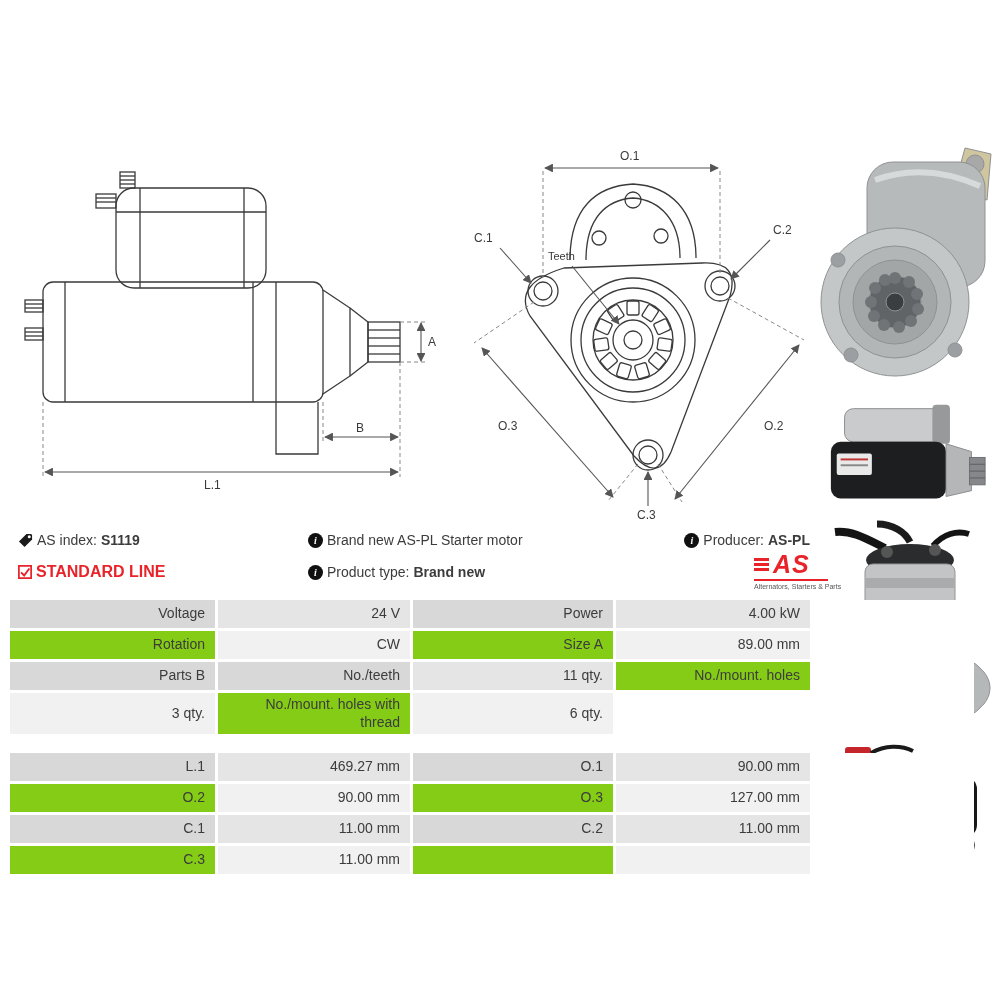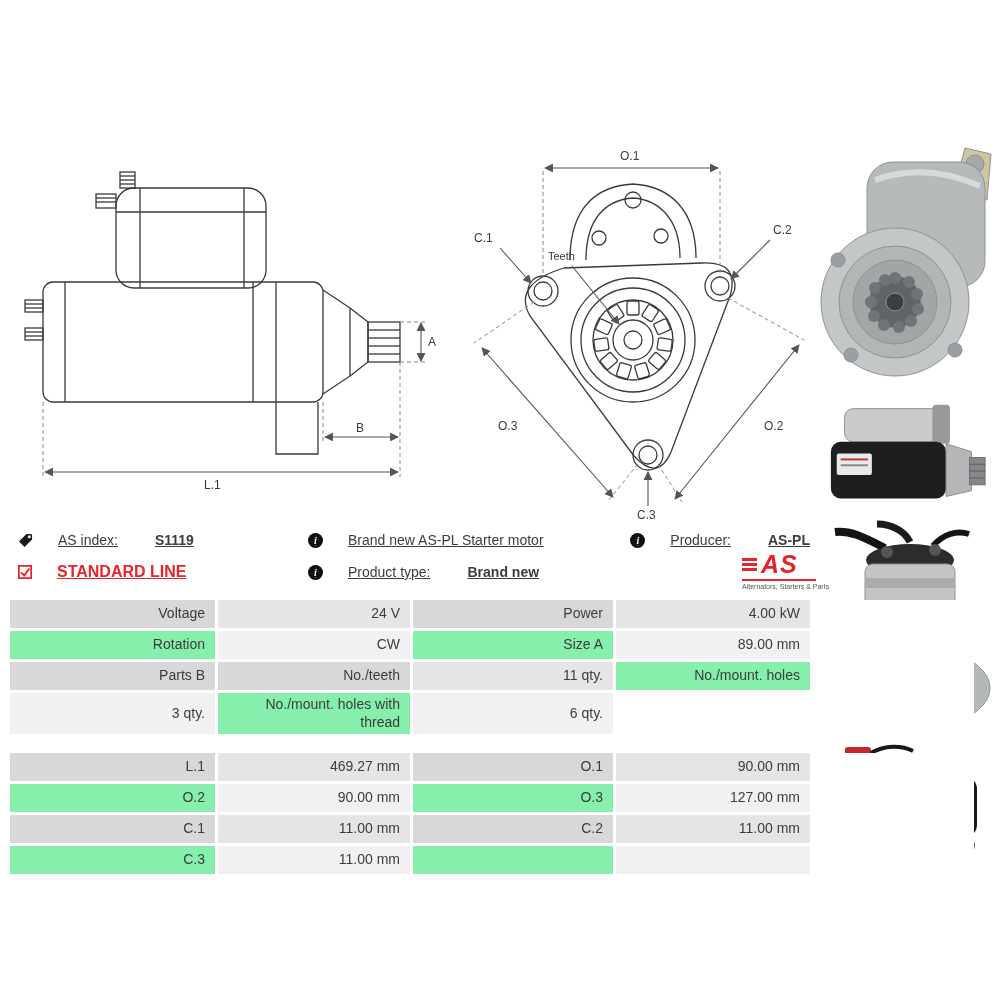--- a/index.html
+++ b/index.html
@@ -15,49 +15,49 @@
 
   
   .photo{position:absolute;left:815px;width:185px;}
   #photo-1{top:140px;height:250px;}
   #photo-2{top:395px;height:122px;}
   #photo-3{top:520px;height:212px;}
   #photo-4{top:737px;height:148px;}
   .photo svg{width:100%;height:100%;display:block;}
 
   
-  .info-item{position:absolute;display:flex;align-items:center;gap:25px;font-size:14px;height:18px;text-decoration:underline;}
-  .info-item b{font-weight:bold;margin-left:12px;}
+  .info-item{position:absolute;display:flex;align-items:center;gap:4px;font-size:14px;height:18px;}
+  .info-item b{font-weight:bold;}
   #as-index{left:18px;top:531px;}
   #standard-line{left:18px;top:563px;color:#e8232a;font-weight:bold;font-size:16px;}
   #brand-new{left:308px;top:531px;}
   #product-type{left:308px;top:563px;}
   #producer{right:190px;top:531px;}
   .info-ico{width:15px;height:15px;border-radius:50%;background:#101010;color:#fff;
             display:inline-flex;align-items:center;justify-content:center;flex:0 0 15px;
             font-size:10px;font-style:italic;font-weight:bold;font-family:"Liberation Serif",serif;}
 
   
-  #as-logo{position:absolute;right:184px;top:552px;width:74px;}
+  #as-logo{position:absolute;right:172px;top:552px;width:74px;}
   .logo-top{display:flex;align-items:center;gap:4px;}
   .logo-bars i{display:block;width:15px;height:3px;background:#e8232a;margin:2px 0;}
   .logo-as{color:#e8232a;font-weight:bold;font-style:italic;font-size:25px;line-height:1;letter-spacing:1px;}
   .logo-rule{height:2px;background:#e8232a;margin:2px 0 2px;}
   .logo-sub{font-size:7px;color:#555;white-space:nowrap;}
 
   
   .spec-grid{position:absolute;left:10px;width:964px;display:grid;
              grid-template-columns:205px 192px 200px 194px;gap:3px;background:#fff;}
   #spec-block1{top:600px;}
   #spec-block2{top:753px;}
   .cell{box-sizing:border-box;display:flex;align-items:center;justify-content:flex-end;
         text-align:right;padding:3px 10px;min-height:28px;font-size:14px;color:#3c3c3c;line-height:1.25;}
   .dark.lbl{background:#d8d8d8;}
   .dark.val{background:#e5e5e5;}
-  .light.lbl{background:#86efac;}
+  .light.lbl{background:#84cc16;}
   .light.val{background:#f1f1f1;}
 </style>
 </head>
 <body>
 
 <div class="page">
 
   <svg id="side-view" class="diagram" viewBox="0 0 435 360">
     <defs>
       <marker id="arrA" viewBox="0 0 10 10" refX="9" refY="5" markerWidth="8" markerHeight="8" orient="auto-start-reverse">

